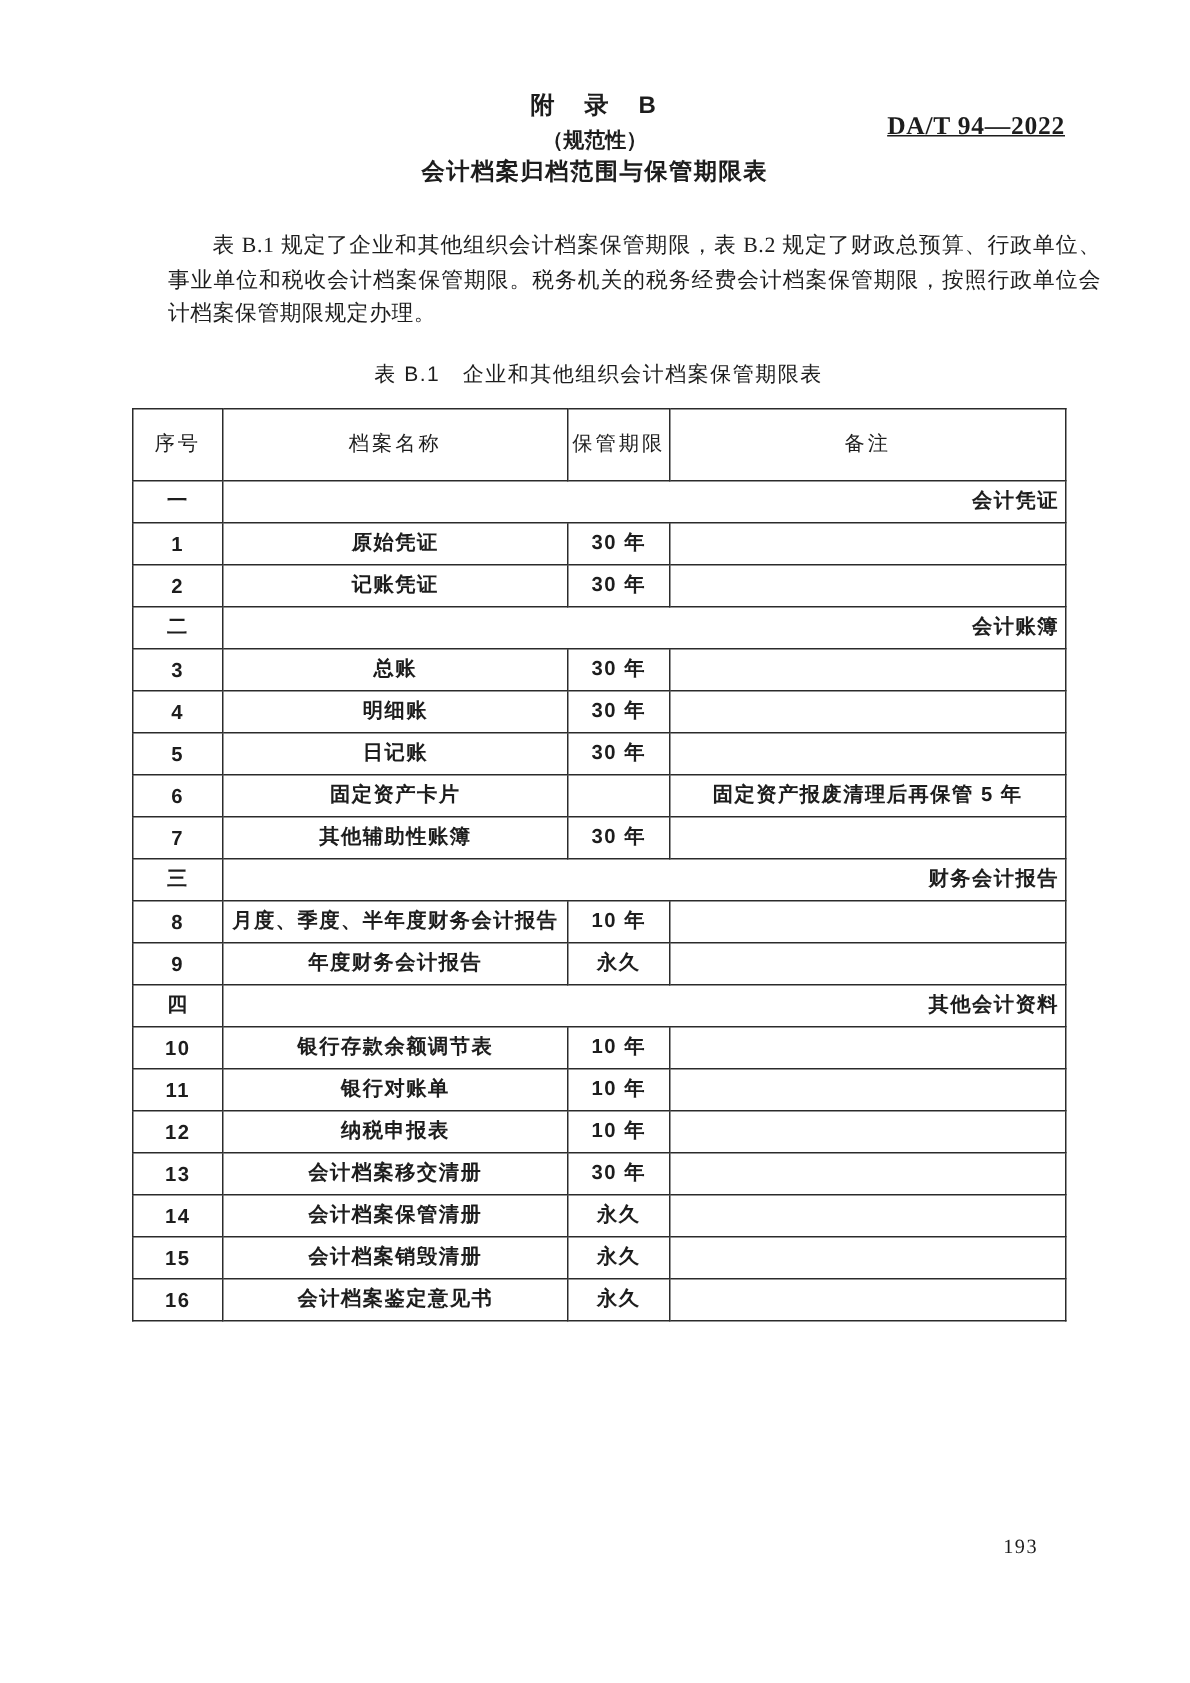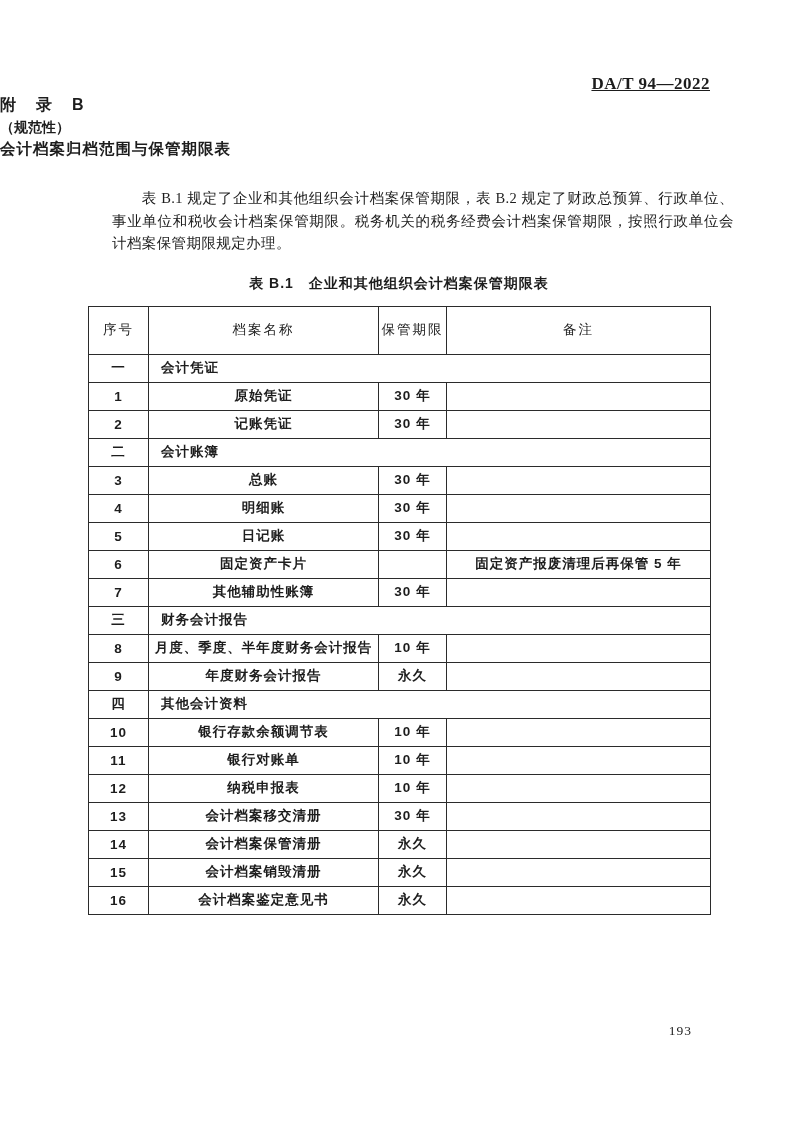--- a/index.html
+++ b/index.html
@@ -16,41 +16,41 @@
     position: absolute;
     top: 74px;
     right: 83px;
     font-size: 17px;
     font-weight: bold;
     letter-spacing: 0.5px;
     font-family: "Liberation Serif", serif;
     text-decoration: underline;
   }
   .titles {
-    padding-top: 94px;
-    text-align: left;
+    padding-top: 60px;
+    text-align: center;
     font-family: "Liberation Sans", sans-serif;
   }
   .title-line1 { font-size: 16px; font-weight: bold; line-height: 22px; letter-spacing: 2px; }
   .title-line2 { font-size: 14px; font-weight: bold; line-height: 22px; }
   .title-line3 { font-size: 15.5px; font-weight: bold; line-height: 22px; letter-spacing: 1px; }
   .intro {
     width: 622px;
     margin: 27px 0 0 112px;
     font-size: 14.5px;
     line-height: 22.5px;
     text-align: justify;
     text-indent: 2.05em;
     letter-spacing: 0.4px;
   }
   .caption {
     width: 622px;
     margin: 20px 0 0 88px;
     text-align: center;
-    font-weight: bold;
+    font-weight: normal;
     font-size: 14px;
     letter-spacing: 1px;
     font-family: "Liberation Sans", sans-serif;
   }
   table.archives {
     margin: 13px 0 0 88px;
     width: 622px;
     border-collapse: collapse;
     table-layout: fixed;
     font-family: "Liberation Sans", sans-serif;
@@ -69,21 +69,21 @@
   }
   table.archives td {
     height: 27px;
     font-size: 13.5px;
     font-weight: bold;
     text-align: center;
     padding: 0 4px;
     letter-spacing: 1px;
   }
   table.archives td.c-section {
-    text-align: left;
+    text-align: right;
     padding-left: 12px;
     margin-left: 30px;
   }
   .page-num {
     position: absolute;
     top: 1023px;
     right: 101px;
     font-size: 13.5px;
     letter-spacing: 1px;
   }

